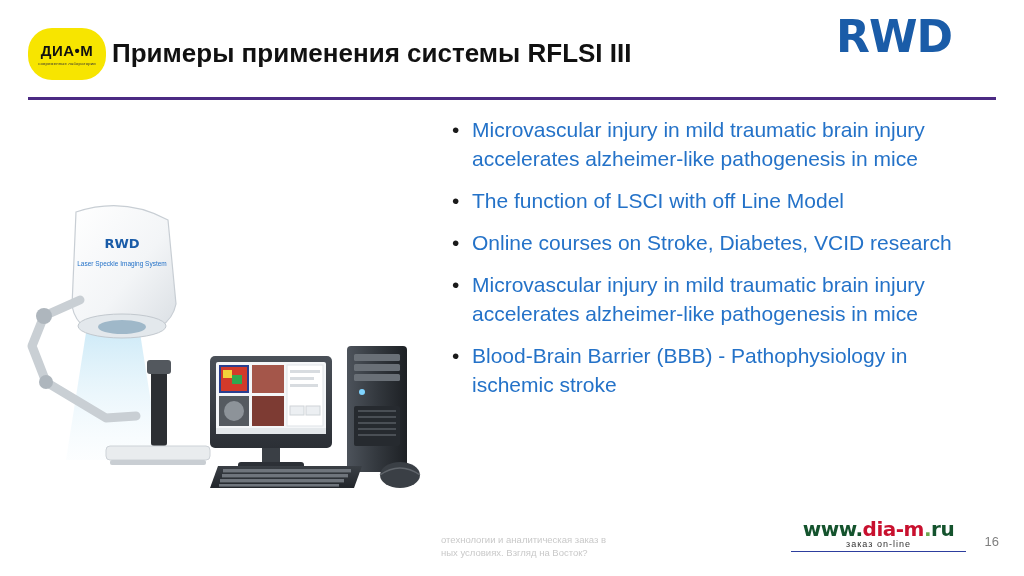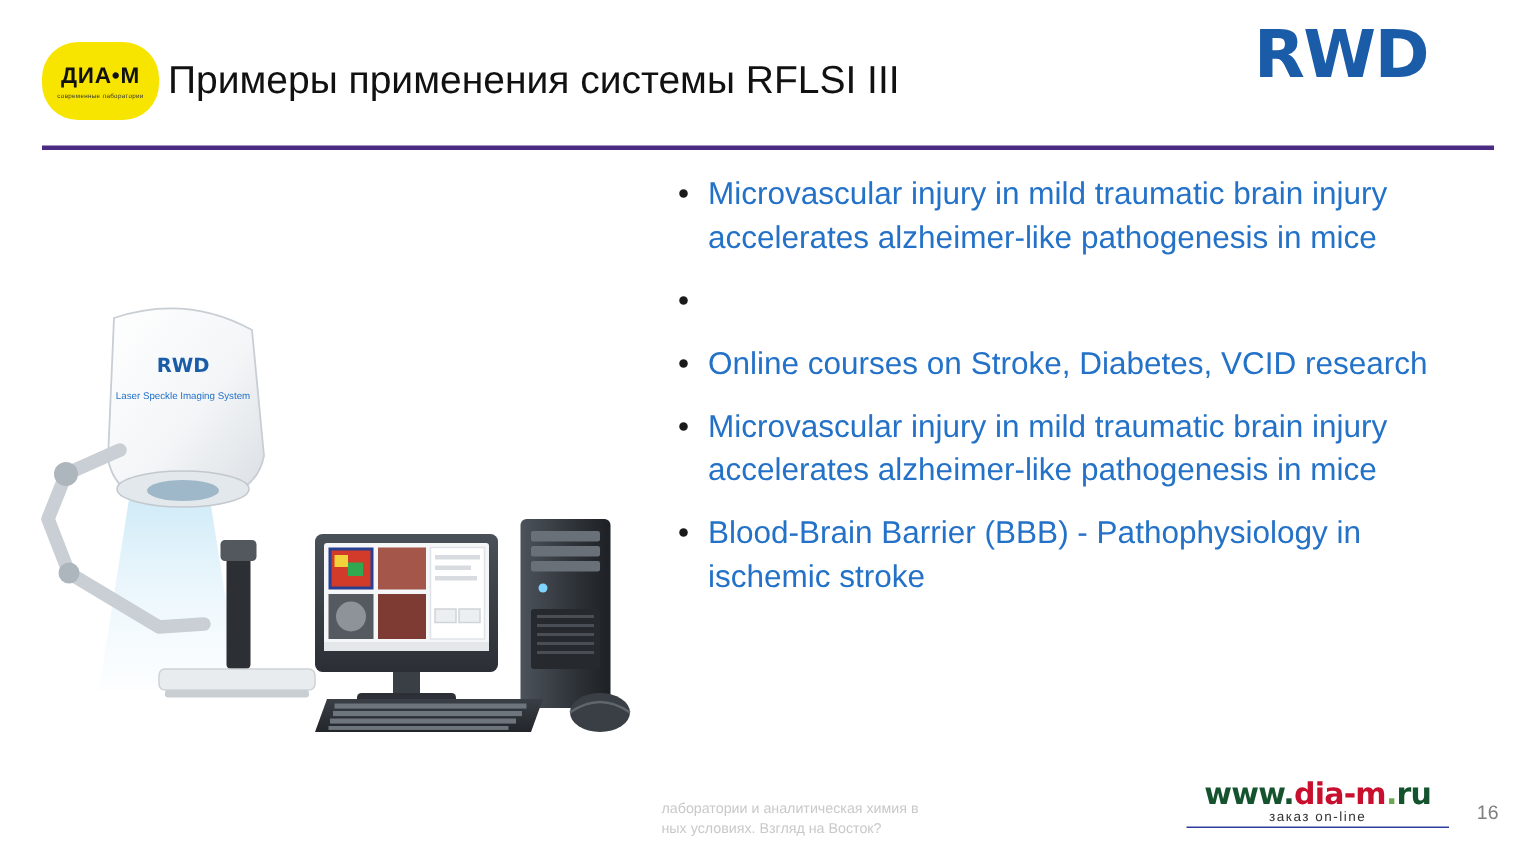--- a/index.html
+++ b/index.html
@@ -45,20 +45,21 @@
   }
 
   .slide-title {
     position: absolute;
     left: 112px;
     top: 38px;
     font-size: 26px;
     color: #111111;
     font-family: "Liberation Sans", sans-serif;
     white-space: nowrap;
+    font-weight: bold;
   }
 
   .rwd-logo {
     position: absolute;
     right: 30px;
     top: 14px;
     text-align: center;
     width: 200px;
   }
   .rwd-logo .rwd-mark {
@@ -184,20 +185,21 @@
 
 <div class="bullets">
 
   <div class="bullet-row">
     <div class="bullet-dot">•</div>
     <div class="bullet-text">Microvascular injury in mild traumatic brain injury accelerates alzheimer-like pathogenesis in mice</div>
   </div>
 
   <div class="bullet-row">
     <div class="bullet-dot">•</div>
+    <div class="bullet-text">The function of LSCI with off Line Model</div>
   </div>
 
   <div class="bullet-row">
     <div class="bullet-dot">•</div>
     <div class="bullet-text">Online courses on Stroke, Diabetes, VCID research</div>
   </div>
 
   <div class="bullet-row">
     <div class="bullet-dot">•</div>
     <div class="bullet-text">Microvascular injury in mild traumatic brain injury accelerates alzheimer-like pathogenesis in mice</div>
@@ -312,21 +314,21 @@
     </g>
 
     <g>
       <ellipse cx="390" cy="305" rx="20" ry="13" fill="#3a3f45"></ellipse>
       <path d="M370 305 q20 -14 40 0" fill="none" stroke="#61666c" stroke-width="1.5"></path>
     </g>
   </svg>
 </div>
 
 <div class="footer-note">
-  <div>лаборатории и аналитическая химия в</div>
+  <div>отехнологии и аналитическая заказ в</div>
   <div>ных условиях. Взгляд на Восток?</div>
 </div>
 
 <div class="footer-logo">
   <div class="www">
     <span class="w-blue">www.</span><span class="w-red">dia-m</span><span class="w-dot">.</span><span class="w-blue">ru</span>
   </div>
   <div class="order">заказ on-line</div>
   <div class="underline"></div>
 </div>

